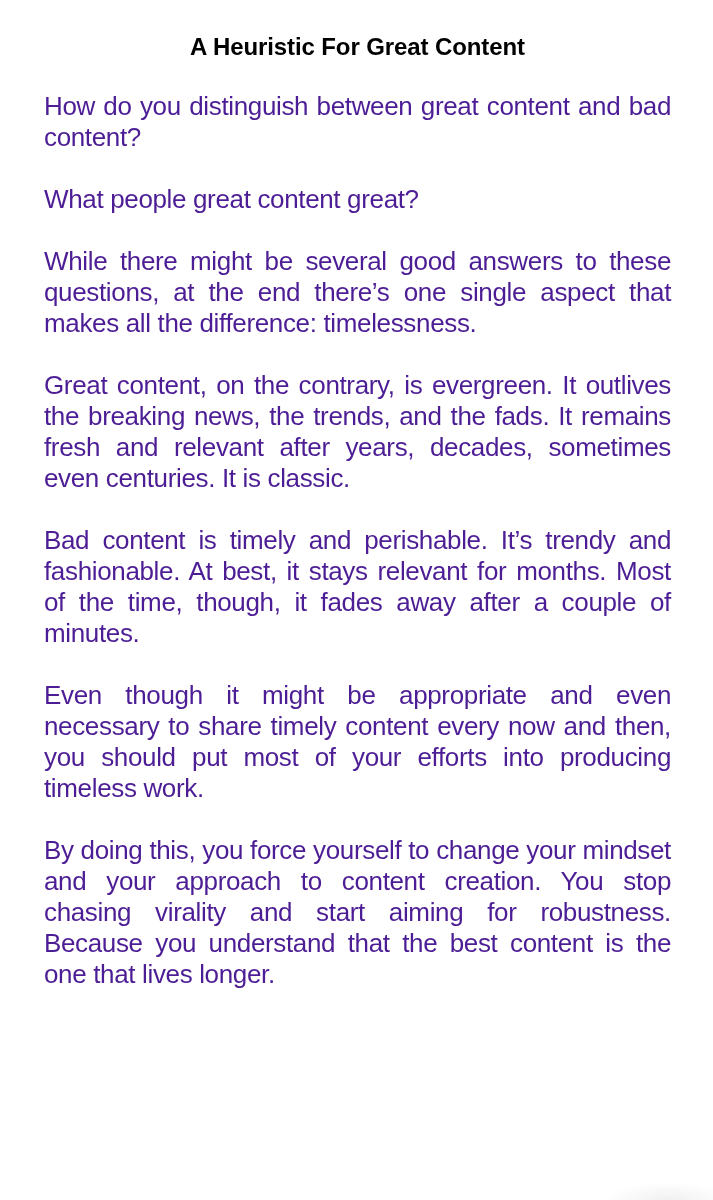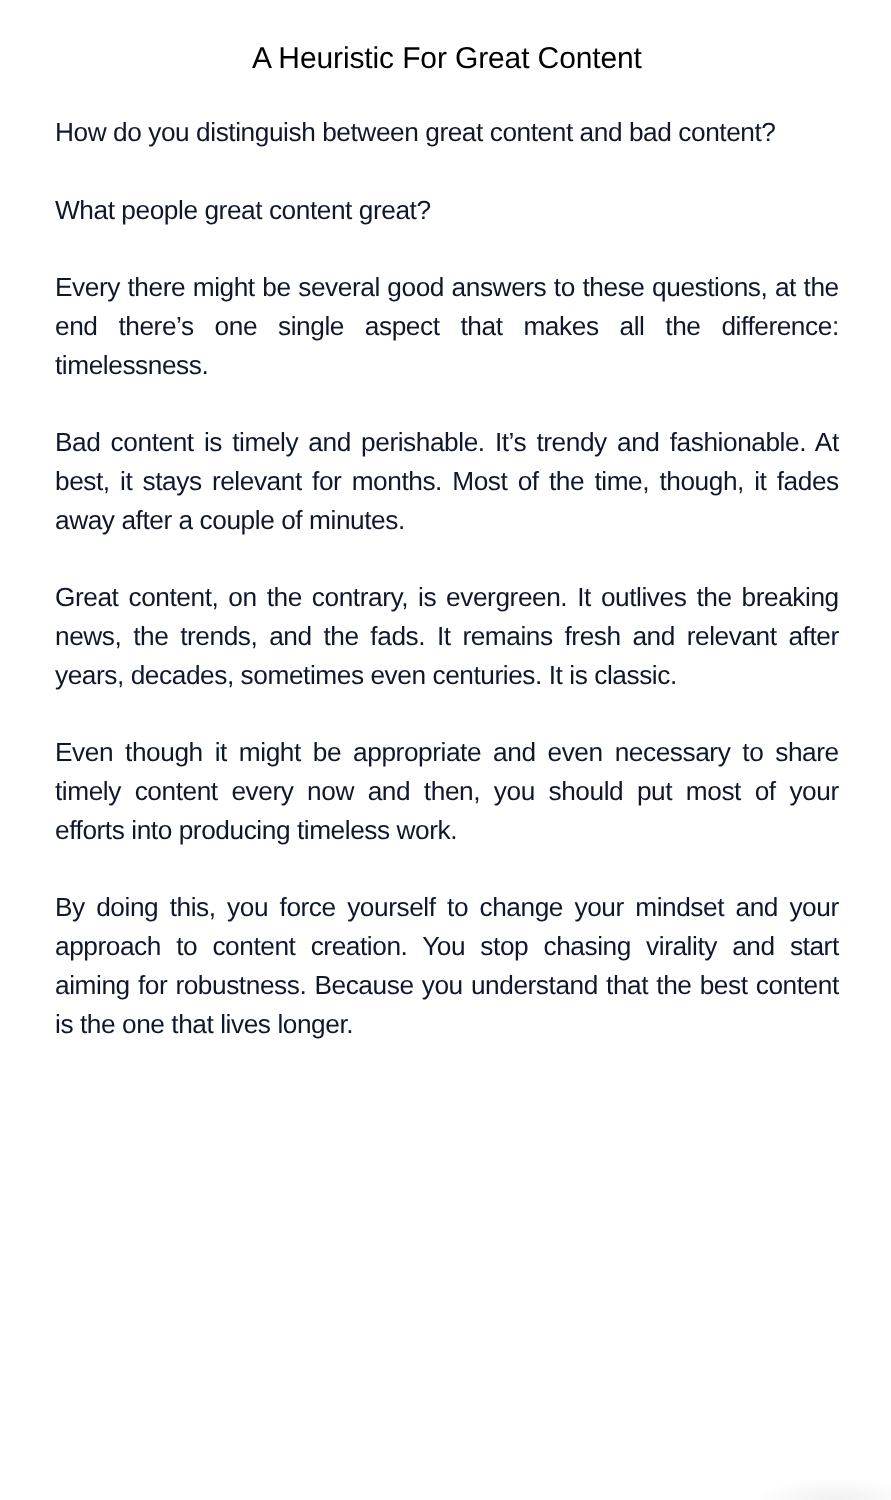--- a/index.html
+++ b/index.html
@@ -16,54 +16,54 @@
       font-family: "Liberation Sans", sans-serif;
     }
     .page {
       position: absolute;
       left: 44px;
       top: 30px;
       width: 627px;
     }
     .title {
       font-family: "Liberation Sans", sans-serif;
-      font-weight: normal;
+      font-weight: bold;
       font-size: 24px;
       line-height: 34px;
       text-align: center;
       margin: 0 0 27px 0;
       color: #000000;
       letter-spacing: -0.1px;
     }
     .para {
-      font-size: 21px;
+      font-size: 26px;
       line-height: 31px;
       text-align: justify;
       text-align-last: left;
       margin: 0 0 31px 0;
       letter-spacing: -0.35px;
       word-spacing: 0px;
-      color: #0f172a;
+      color: #4c1d95;
     }
     .shadow {
       position: absolute;
       right: 0;
       bottom: 0;
       width: 110px;
       height: 18px;
       background: radial-gradient(ellipse at 60% 100%, rgba(0,0,0,0.06), rgba(0,0,0,0) 70%);
     }
   </style>
 </head>
 <body>
 
 <div class="page">
   <h1 class="title">A Heuristic For Great Content</h1>
   <p class="para">How do you distinguish between great content and bad content?</p>
   <p class="para">What people great content great?</p>
-  <p class="para">Every there might be several good answers to these questions, at the end there’s one single aspect that makes all the difference: timelessness.</p>
+  <p class="para">While there might be several good answers to these questions, at the end there’s one single aspect that makes all the difference: timelessness.</p>
+  <p class="para">Great content, on the contrary, is evergreen. It outlives the breaking news, the trends, and the fads. It remains fresh and relevant after years, decades, sometimes even centuries. It is classic.</p>
   <p class="para">Bad content is timely and perishable. It’s trendy and fashionable. At best, it stays relevant for months. Most of the time, though, it fades away after a couple of minutes.</p>
-  <p class="para">Great content, on the contrary, is evergreen. It outlives the breaking news, the trends, and the fads. It remains fresh and relevant after years, decades, sometimes even centuries. It is classic.</p>
   <p class="para">Even though it might be appropriate and even necessary to share timely content every now and then, you should put most of your efforts into producing timeless work.</p>
   <p class="para">By doing this, you force yourself to change your mindset and your approach to content creation. You stop chasing virality and start aiming for robustness. Because you understand that the best content is the one that lives longer.</p>
 </div>
 
 <div class="shadow"></div>
 
 </body></html>

